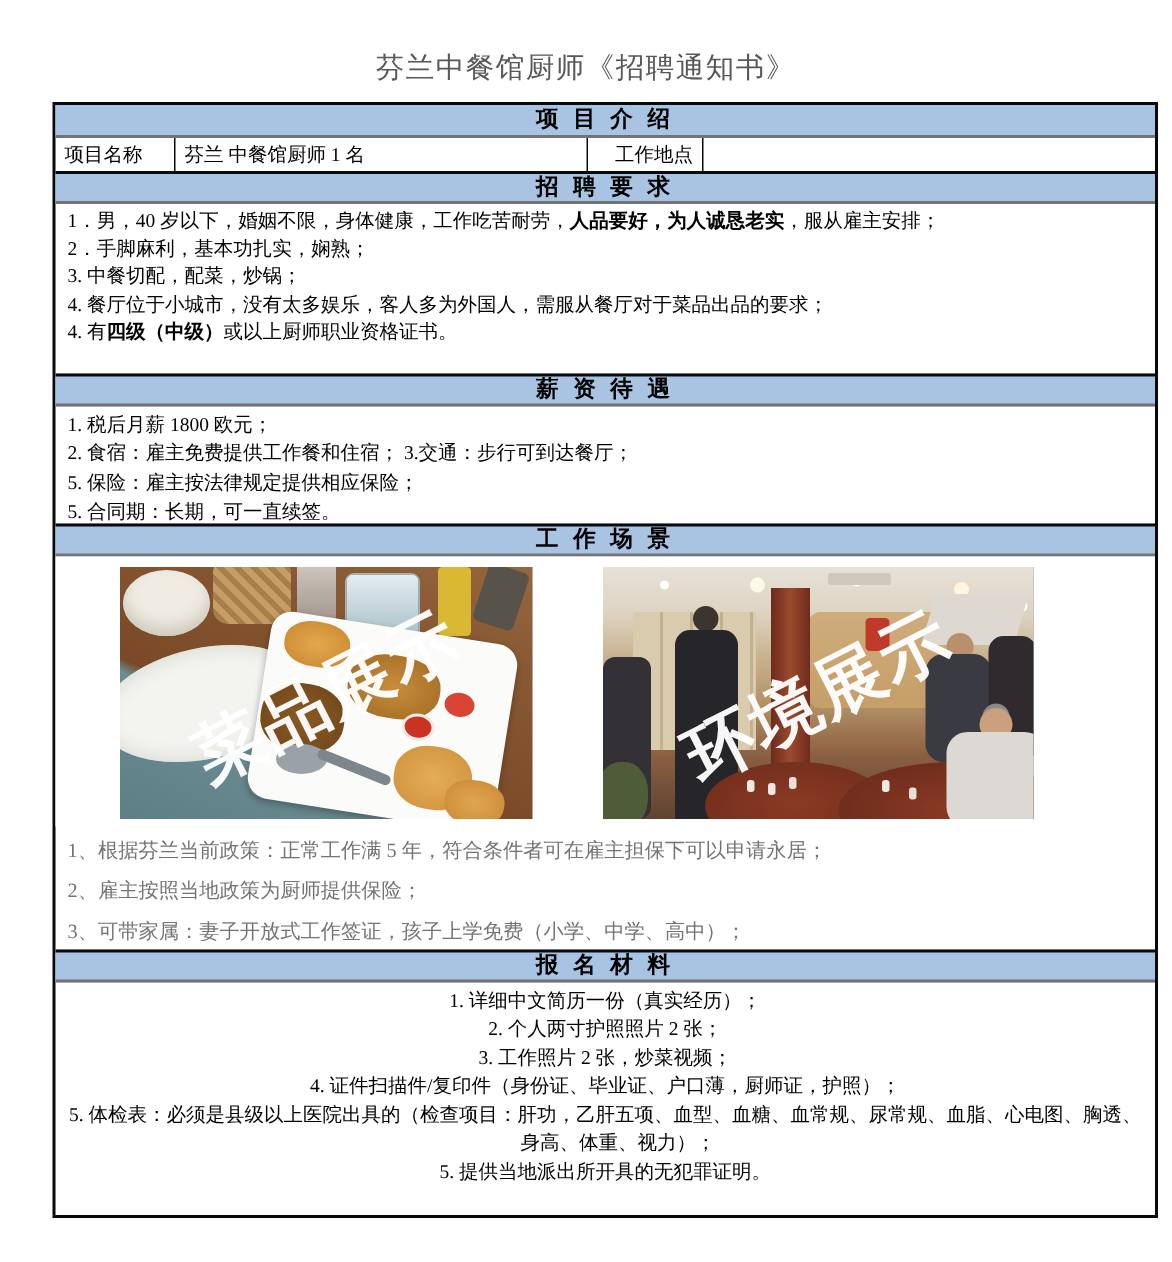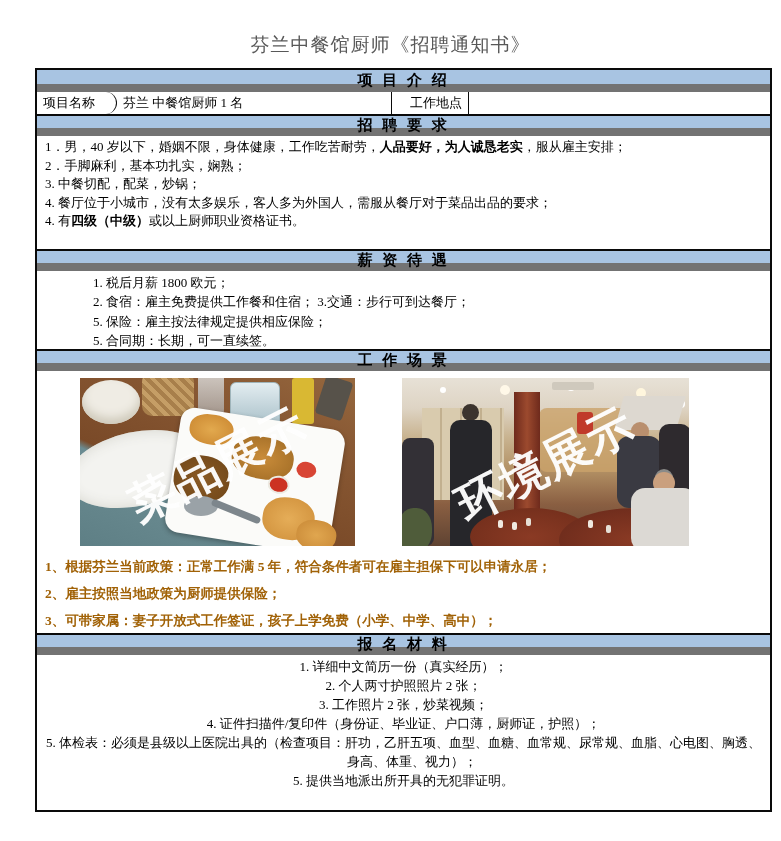--- a/index.html
+++ b/index.html
@@ -12,40 +12,40 @@
     position:absolute;top:32px;left:0;width:100%;text-align:center;
     font-size:19px;font-weight:normal;color:#585858;letter-spacing:1px;
   }
   .doc-table{
     position:absolute;left:35px;top:68px;width:737px;height:744px;
     border:2px solid #0a0a0a;box-sizing:border-box;background:#fff;
     display:flex;flex-direction:column;
   }
   .sec-header{
     flex:none;height:22px;box-sizing:border-box;background:#a8c4e2;
-    border-top:2px solid #0a0a0a;border-bottom:8px solid #737373;
+    border-top:2px solid #0a0a0a;border-bottom:2px solid #737373;
     text-align:center;font-weight:bold;font-size:15px;letter-spacing:3px;
     line-height:18px;color:#000;
   }
   .sec-header.first{border-top:none;line-height:20px;}
   .intro-row{flex:none;height:22px;display:flex;box-sizing:border-box;font-size:13px;border-bottom:0;}
   .intro-row .cell{
     box-sizing:border-box;border-right:1px solid #0a0a0a;
     padding:2px 6px 0 6px;line-height:18px;overflow:hidden;white-space:nowrap;
   }
-  .cell.c1{width:80px;flex:none;border-radius:11px;}
+  .cell.c1{width:80px;flex:none;}
   .cell.c2{width:275px;flex:none;}
   .cell.c3{width:77px;flex:none;text-align:right;}
   .cell.c4{flex:1;border-right:none;}
   .body-block{flex:none;box-sizing:border-box;padding:2px 8px 0 8px;font-size:13px;overflow:hidden;}
   .req{height:113px;}
   .req .line{line-height:18.6px;white-space:nowrap;}
   .sal{height:78px;}
-  .sal .line{line-height:19.4px;white-space:nowrap;margin-left:48px;}
-  .adv{height:82px;color:#a16207;font-weight:bold;font-size:13.5px;}
+  .sal .line{line-height:19.4px;white-space:nowrap;}
+  .adv{height:82px;color:#737373;font-weight:normal;font-size:13.5px;}
   .adv .line{line-height:27px;white-space:nowrap;}
   .mat{height:133px;text-align:center;}
   .mat .line{line-height:19px;padding-left:17px;text-indent:-17px;}
   .b{font-weight:bold;}
   .photo-row{flex:none;height:180px;position:relative;background:#fff;}
   .photo{position:absolute;top:7px;height:168px;overflow:hidden;background:#888;}
   .photo.left{left:43px;width:275px;}
   .photo.right{left:365px;width:287px;}
   .wm{
     position:absolute;left:50%;top:52%;transform:translate(-50%,-50%) rotate(-27deg);

